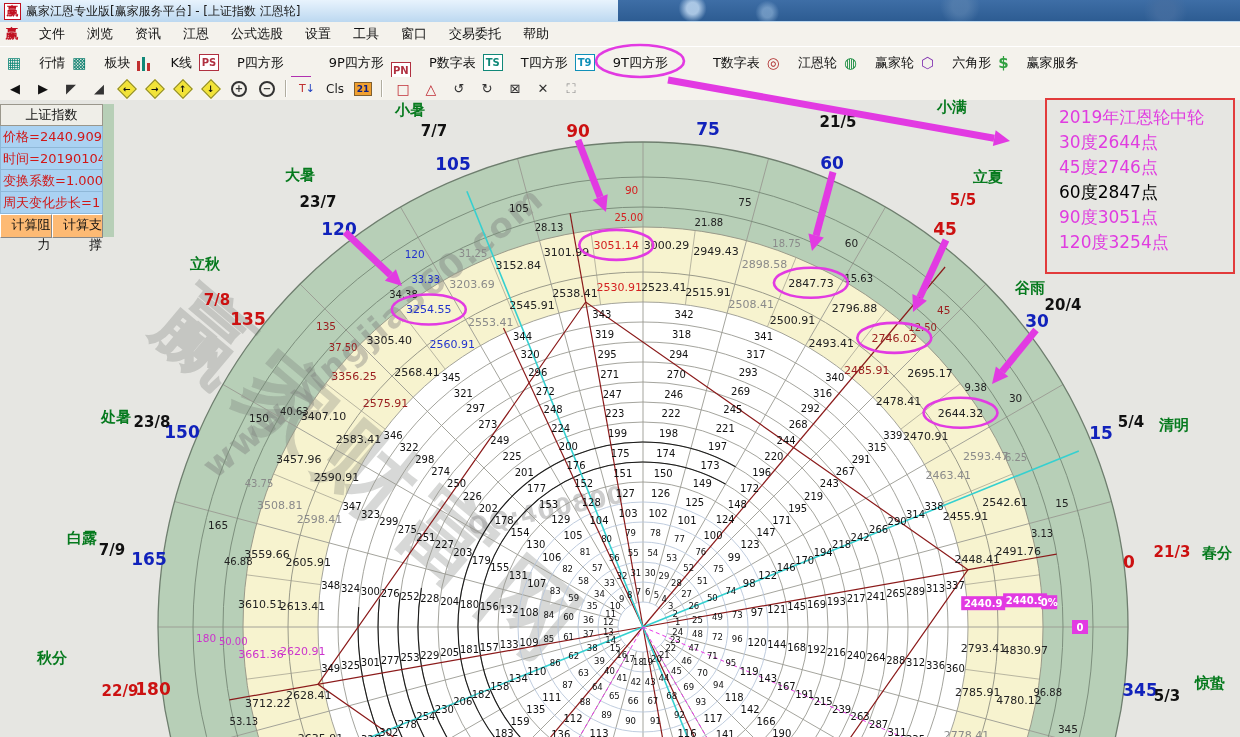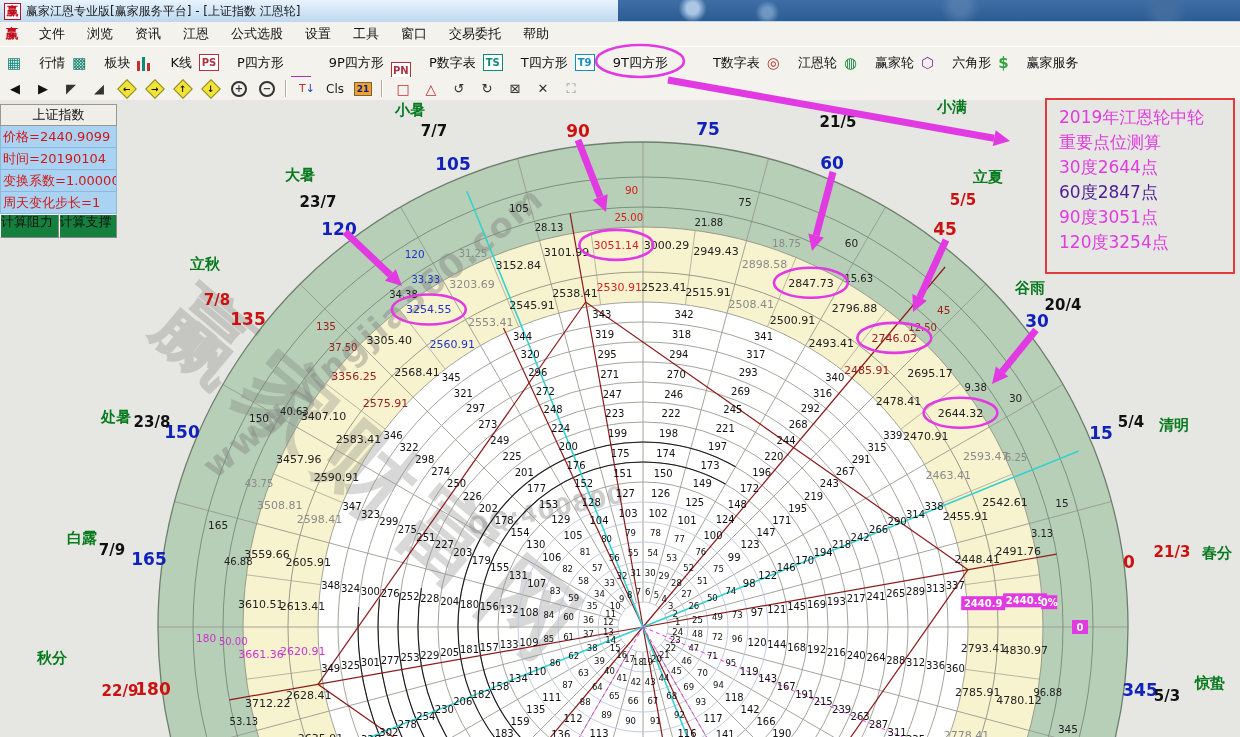--- a/index.html
+++ b/index.html
@@ -33,26 +33,26 @@
     border-bottom:1px solid #9a978c;display:flex;align-items:center;}
   .tb2-btn{width:26px;height:19px;display:flex;align-items:center;justify-content:center;margin-left:2px;font-size:13px;color:#222;}
   .tb2-sep{width:1px;height:17px;background:#b0ada0;margin:0 5px;border-right:1px solid #fff;}
   .diamond{width:12px;height:12px;background:#f2e338;border:1px solid #8a8730;transform:rotate(45deg);
     display:flex;align-items:center;justify-content:center;}
   .diamond span{transform:rotate(-45deg);font-size:9px;color:#111;font-weight:bold;}
   .magnifier{width:12px;height:12px;border:2px solid #333;border-radius:50%;font-size:10px;line-height:11px;text-align:center;color:#333;font-weight:bold;}
   .red-shape{color:#c03038;font-size:14px;}
   .chart{position:absolute;left:0;top:100px;width:1240px;height:637px;background:#e6e6e2;}
   svg text{font-family:"DejaVu Sans","Liberation Sans",sans-serif;}
-  .side-panel{position:absolute;left:0;top:104px;width:117px;z-index:30;font-size:13px;}
+  .side-panel{position:absolute;left:0;top:104px;width:103px;z-index:30;font-size:13px;}
   .sp-title{background:#efeee8;border:1px solid #9a978c;color:#111;text-align:center;height:20px;line-height:20px;}
   .sp-row{background:#aad2f2;border:1px solid #8fb8d8;border-top:none;color:#d01818;height:21px;line-height:21px;
     padding-left:2px;white-space:nowrap;overflow:hidden;}
   .sp-buttons{display:flex;}
-  .sp-btn{flex:1;height:22px;line-height:14px;text-align:left;background:#15803d;color:#111;
+  .sp-btn{flex:1;height:22px;line-height:20px;text-align:right;background:#fdba74;color:#111;
     border:1px solid #888;border-top-color:#fff;border-left-color:#fff;cursor:default;}
   .green-strip{position:absolute;left:103px;top:104px;width:11px;height:133px;background:#b7cfb7;z-index:25;}
   .anno-box{position:absolute;left:1045px;top:98px;width:190px;height:176px;z-index:40;
     border:2px solid #e23b3b;padding:5px 0 0 12px;box-sizing:border-box;}
   .anno-line{font-size:17px;line-height:25px;color:#e03ce0;white-space:nowrap;}
   .overlay{position:absolute;left:0;top:0;width:1240px;height:737px;z-index:90;pointer-events:none;}
   #wheel-svg{position:absolute;left:0;top:0;width:1240px;height:737px;z-index:5;}
 </style>
 </head>
 <body>
@@ -906,23 +906,23 @@
     <div class="sp-row">周天变化步长=1</div>
     <div class="sp-buttons">
       <div class="sp-btn">计算阻力</div>
       <div class="sp-btn">计算支撑</div>
     </div>
   </div>
 <div class="green-strip"></div>
 
 <div class="anno-box" style="border-color: rgb(226, 59, 59);">
     <div class="anno-line" style="color: rgb(224, 60, 224);">2019年江恩轮中轮</div>
-    <div class="anno-line" style="color: rgb(224, 60, 224);">重要点位测算</div>
     <div class="anno-line" style="color: rgb(224, 60, 224);">30度2644点</div>
-    <div class="anno-line" style="color: #4c1d95;">60度2847点</div>
+    <div class="anno-line" style="color: rgb(224, 60, 224);">45度2746点</div>
+    <div class="anno-line" style="color: #000000;">60度2847点</div>
     <div class="anno-line" style="color: rgb(224, 60, 224);">90度3051点</div>
     <div class="anno-line" style="color: rgb(224, 60, 224);">120度3254点</div>
   </div>
 
 <svg class="overlay" xmlns="http://www.w3.org/2000/svg">
     <g>
       <ellipse cx="616.3" cy="244.9" rx="37" ry="15" fill="none" stroke="#e23ae2" stroke-width="2.6"></ellipse>
       <ellipse cx="428.8" cy="309.5" rx="37" ry="15" fill="none" stroke="#e23ae2" stroke-width="2.6"></ellipse>
       <ellipse cx="810.9" cy="282.8" rx="37" ry="15" fill="none" stroke="#e23ae2" stroke-width="2.6"></ellipse>
       <ellipse cx="894.3" cy="337.9" rx="37" ry="15" fill="none" stroke="#e23ae2" stroke-width="2.6"></ellipse>

